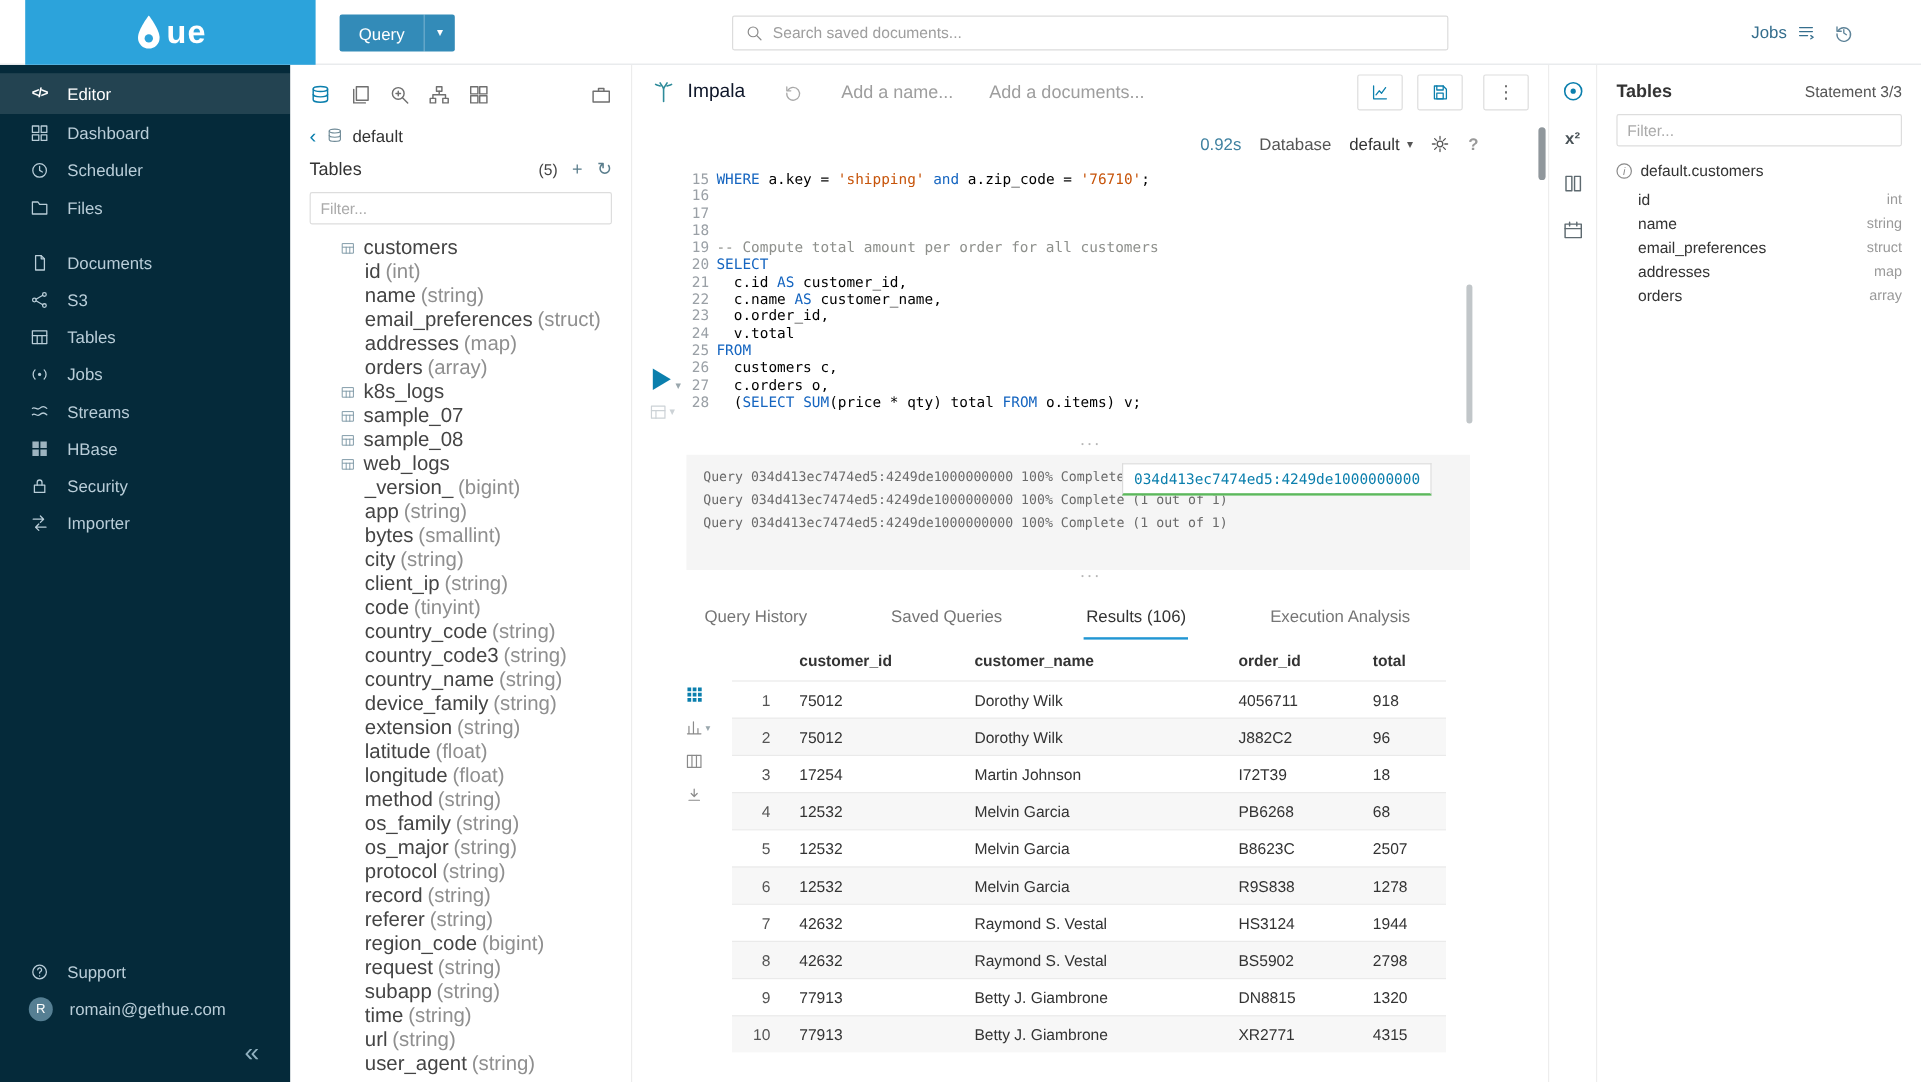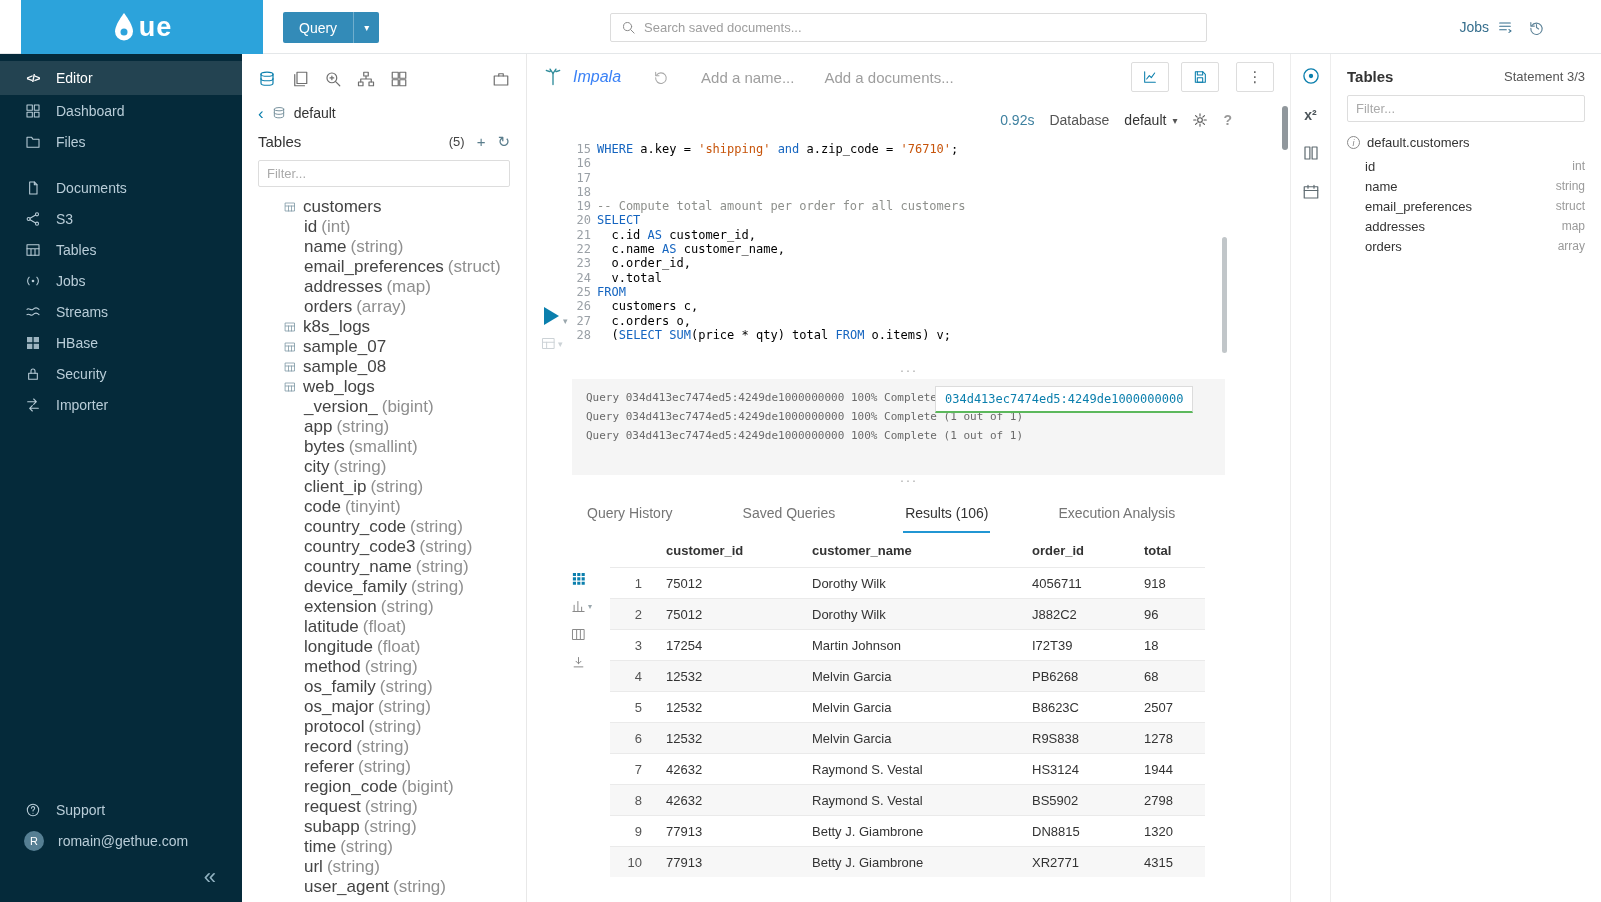--- a/index.html
+++ b/index.html
@@ -64,21 +64,21 @@
   .tree{overflow:hidden;height:706px;padding-top:4px;}
   .tree-item{display:flex;align-items:center;height:20px;padding-left:26px;font-size:17px;color:#444;cursor:pointer;white-space:nowrap;margin-left:16px;}
   .tree-item[data-kind="column"]{padding-left:46px;}
   .tree-icon{color:#7d98a5;margin-right:7px;display:flex;align-items:center;}
   .tree-type{color:#8f8f8f;margin-left:4px;}
 
   
   .main{position:absolute;left:527px;top:54px;width:763px;height:848px;background:#fff;overflow:hidden;}
   .ed-header{height:46px;display:flex;align-items:center;padding:0 16px;}
   .impala-icon{color:var(--accent-teal,#2e8b9a);margin-right:10px;display:flex;}
-  .engine-name{font-size:16px;color:#3b82f6;margin-right:32px;font-style:italic;}
+  .engine-name{font-size:16px;color:#0f172a;margin-right:32px;}
   .hist-btn{color:#a9a9a9;margin-right:32px;cursor:pointer;display:flex;}
   .q-name{color:#9e9e9e;font-size:15px;margin-right:30px;cursor:text;}
   .q-desc{color:#9e9e9e;font-size:15px;cursor:text;}
   .hdr-actions{margin-left:auto;display:flex;gap:12px;align-items:center;}
   .hbtn{width:38px;height:30px;border:1px solid #ddd;border-radius:2px;display:flex;align-items:center;
     justify-content:center;color:var(--link-blue,#0b7fad);background:#fff;cursor:pointer;}
   .hbtn.kebab{color:#666;font-size:15px;margin-left:5px;}
   .status-row{height:40px;display:flex;align-items:center;justify-content:flex-end;gap:15px;
     padding-right:58px;font-size:14px;color:#555;}
   .duration{color:#3f81a0;}
@@ -204,20 +204,29 @@
               <rect x="14" y="3" width="7" height="8"></rect>
               <rect x="3" y="14" width="8" height="7"></rect>
               <rect x="14" y="14" width="7" height="7"></rect>
             </svg>
           </span>
         <span>Dashboard</span>
       </div>
       <div class="nav-item">
         <span class="nav-icon">
             <svg class="si thin" width="16" height="16" viewBox="0 0 24 24">
+              <circle cx="12" cy="12" r="8.5"></circle>
+              <path d="M12 7v5l3.5 2"></path>
+            </svg>
+          </span>
+        <span>Scheduler</span>
+      </div>
+      <div class="nav-item">
+        <span class="nav-icon">
+            <svg class="si thin" width="16" height="16" viewBox="0 0 24 24">
               <path d="M3 5h7l2 3h9v12H3z"></path>
             </svg>
           </span>
         <span>Files</span>
       </div>
       <div class="nav-item group-start">
         <span class="nav-icon">
             <svg class="si thin" width="16" height="16" viewBox="0 0 24 24">
               <path d="M7 3h7l4 4v14H7z"></path>
               <path d="M14 3v4h4"></path>

